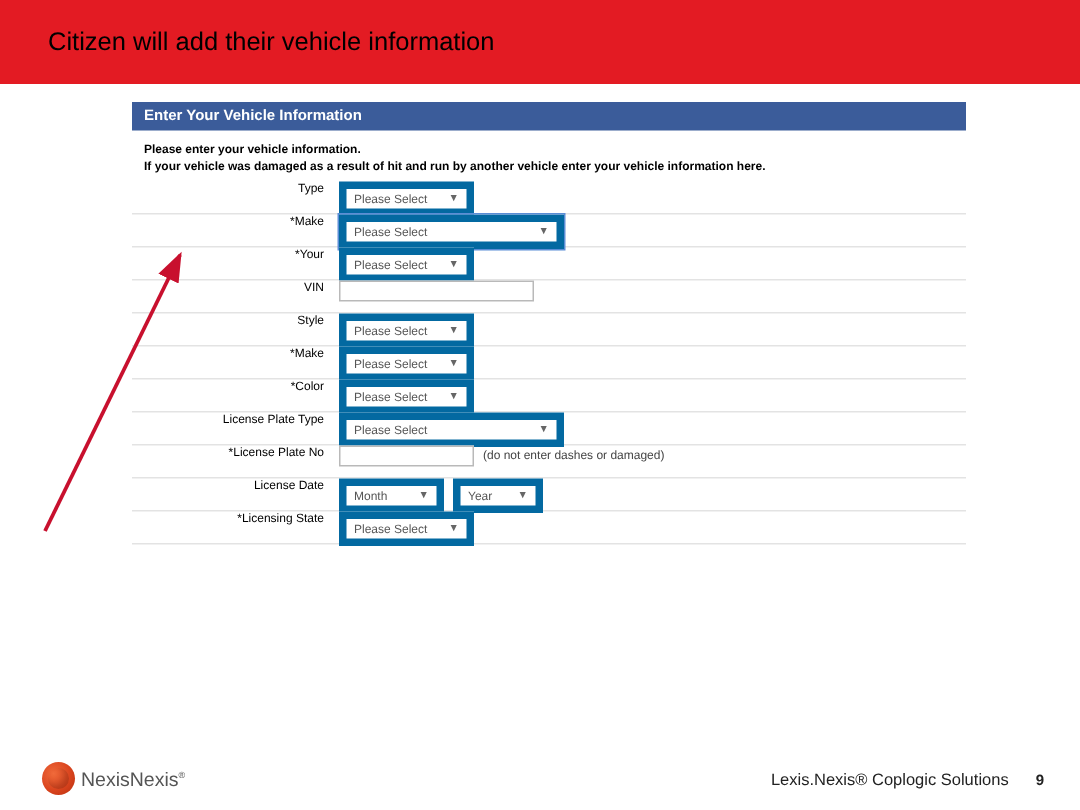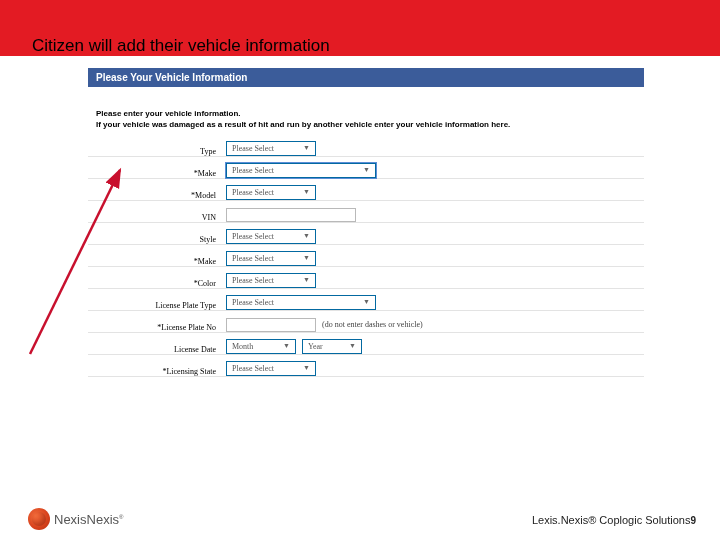--- a/index.html
+++ b/index.html
@@ -1,51 +1,51 @@
 <!DOCTYPE html>
 <html><head>
 <meta charset="utf-8">
 <style>
   * { box-sizing: border-box; margin: 0; padding: 0; }
   html, body { width: 720px; height: 540px; font-family: Arial, Helvetica, sans-serif; background: #fff; overflow: hidden; }
   .slide { position: relative; width: 720px; height: 540px; }
   .redbar { position: absolute; top: 0; left: 0; width: 720px; height: 56px; background: #e31b23; }
-  .title { position: absolute; top: 36px; left: 32px; font-size: 17px; color: #000; font-weight: 400; }
+  .title { position: absolute; top: 18px; left: 32px; font-size: 17px; color: #000; font-weight: 400; }
   .panel { position: absolute; top: 68px; left: 88px; width: 556px; background: #fff; }
   .panel-hdr { background: #3b5c9a; color: #fff; font-weight: bold; font-size: 10px; padding: 4px 8px; }
-  .instr { padding: 22px 8px 4px 8px; font-size: 8px; line-height: 1.35; }
+  .instr { padding: 8px 8px 4px 8px; font-size: 8px; line-height: 1.35; }
   .instr b { font-weight: bold; }
   .rows { width: 100%; }
-  .row { display: flex; align-items: flex-end; border-bottom: 1px solid #e3e3e3; height: 22px; padding: 0 8px; font-family: Liberation Serif, serif; }
+  .row { display: flex; align-items: flex-start; border-bottom: 1px solid #e3e3e3; height: 22px; padding: 0 8px; }
   .lbl { width: 130px; text-align: right; font-size: 8px; padding-right: 10px; }
   .ctl { flex: 1; display: flex; align-items: center; gap: 6px; }
-  .sel { display: inline-flex; align-items: center; justify-content: space-between; border: 1px solid #0369a1; background: #fff; font-size: 8px; padding: 2px 5px; color: #555; min-width: 70px; }
+  .sel { display: inline-flex; align-items: center; justify-content: space-between; border: 5px solid #0369a1; background: #fff; font-size: 8px; padding: 2px 5px; color: #555; min-width: 70px; }
   .sel .caret { font-size: 7px; color: #666; margin-left: 10px; }
   .hl { outline: 1px solid #5b8dd6; }
   .inp { border: 1px solid #b9b9b9; background: #fff; height: 14px; }
   .hint { font-size: 8px; color: #444; }
   .arrow { position: absolute; top: 160px; left: 24px; width: 110px; height: 200px; pointer-events: none; }
   .footer { position: absolute; bottom: 0; left: 0; width: 720px; height: 42px; display: flex; align-items: center; }
   .logo { display: flex; align-items: center; gap: 4px; margin-left: 28px; }
   .logo-dot { width: 22px; height: 22px; border-radius: 50%; background: radial-gradient(circle at 35% 35%, #f06a3a 0%, #d9441e 55%, #b72e0e 100%); position: relative; }
   .logo-dot::after { content: ""; position: absolute; inset: 4px; border-radius: 50%; box-shadow: inset -3px -3px 4px rgba(0,0,0,.15); }
   .logo-txt { font-size: 13px; color: #555; }
-  .foot-right { position: absolute; right: 24px; bottom: 14px; font-size: 11px; color: #222; display: flex; align-items: center; }
+  .foot-right { position: absolute; right: 24px; bottom: 14px; font-size: 11px; color: #222; display: flex; align-items: center; gap: 18px; }
   .foot-right .pn { font-weight: bold; font-size: 10px; }
   sup { font-size: 6px; vertical-align: super; }
 </style>
 </head>
 <body>
 
 <div class="slide">
   <div class="redbar"></div>
   <div class="title">Citizen will add their vehicle information</div>
 
   <div class="panel">
-    <div class="panel-hdr">Please Your Vehicle Information</div>
+    <div class="panel-hdr">Enter Your Vehicle Information</div>
     <div class="instr">
       <b>Please enter your vehicle information.</b><br>
       <b>If your vehicle was damaged as a result of hit and run by another vehicle enter your vehicle information here.</b>
     </div>
     <div class="rows">
 
       <div class="row">
         <div class="lbl req">Type</div>
         <div class="ctl">
           <div class="sel" style="min-width:90px">
@@ -59,21 +59,21 @@
         <div class="lbl req">*Make</div>
         <div class="ctl">
           <div class="sel hl" style="min-width:150px">
             <span>Please Select</span>
             <span class="caret">▼</span>
           </div>
         </div>
       </div>
 
       <div class="row">
-        <div class="lbl req">*Model</div>
+        <div class="lbl req">*Your</div>
         <div class="ctl">
           <div class="sel" style="min-width:90px">
             <span>Please Select</span>
             <span class="caret">▼</span>
           </div>
         </div>
       </div>
 
       <div class="row">
         <div class="lbl req">VIN</div>
@@ -120,21 +120,21 @@
             <span>Please Select</span>
             <span class="caret">▼</span>
           </div>
         </div>
       </div>
 
       <div class="row">
         <div class="lbl req">*License Plate No</div>
         <div class="ctl">
           <div class="inp" style="width:90px"></div>
-          <span class="hint">(do not enter dashes or vehicle)</span>
+          <span class="hint">(do not enter dashes or damaged)</span>
         </div>
       </div>
 
       <div class="row">
         <div class="lbl">License Date</div>
         <div class="ctl">
           <div class="sel" style="min-width:70px">
             <span>Month</span>
             <span class="caret">▼</span>
           </div>

